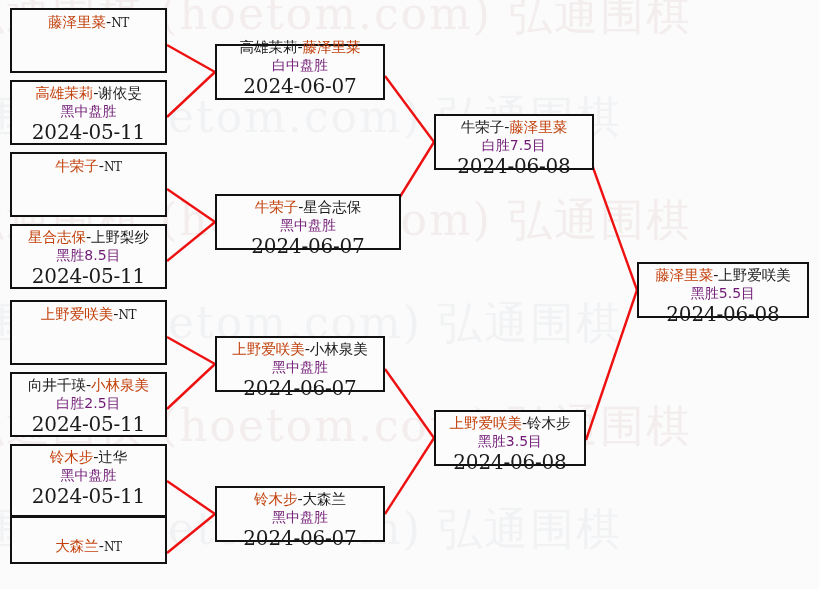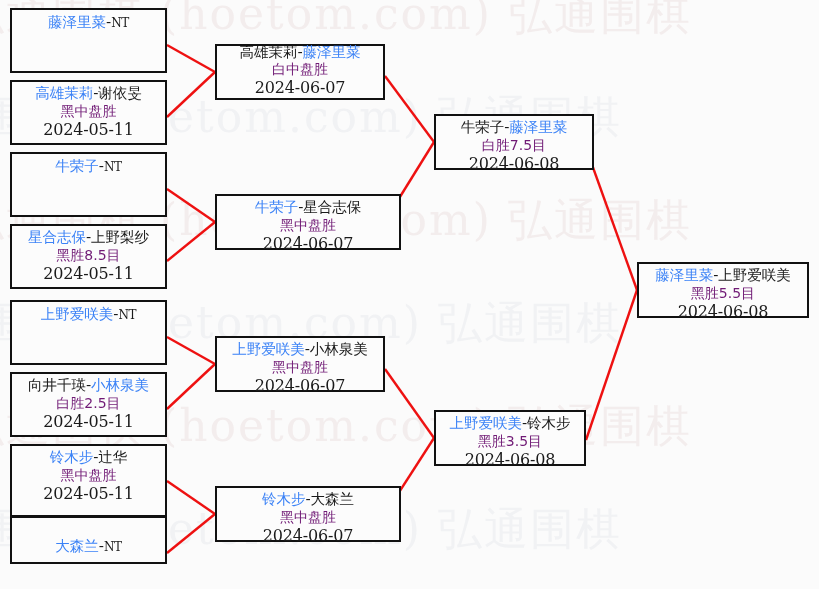--- a/index.html
+++ b/index.html
@@ -54,36 +54,36 @@
     flex-direction: column;
     align-items: center;
     padding-top: 3px;
     line-height: 1.22;
   }
   .pairing {
     font-size: 14.5px;
     white-space: nowrap;
     font-family: "DejaVu Sans", "Liberation Sans", sans-serif;
   }
-  .pairing .w { color: #3b82f6; }
+  .pairing .w { color: #c2410c; }
   .pairing .l { color: #1a1a1a; }
   .pairing .sep { color: #1a1a1a; }
   .pairing .nt {
     color: #1a1a1a;
     font-size: 12px;
     font-family: "DejaVu Serif", "Liberation Serif", serif;
     letter-spacing: -0.3px;
   }
   .result {
     font-size: 14px;
     color: #701a75;
     white-space: nowrap;
   }
   .date {
-    font-size: 16px;
+    font-size: 20px;
     color: #1a1a1a;
     white-space: nowrap;
     font-family: "DejaVu Serif", "Liberation Serif", serif;
     letter-spacing: -0.2px;
   }
 </style>
 </head>
 <body>
 
 <div id="stage">
@@ -155,21 +155,21 @@
       <div class="box" style="left: 215px; top: 194px; width: 186px; height: 56px;">
         <div class="pairing"><span class="w">牛荣子</span><span class="sep">-</span><span class="l">星合志保</span></div>
         <div class="result">黑中盘胜</div>
         <div class="date">2024-06-07</div>
       </div>
       <div class="box" style="left: 215px; top: 336px; width: 170px; height: 56px;">
         <div class="pairing"><span class="w">上野爱咲美</span><span class="sep">-</span><span class="l">小林泉美</span></div>
         <div class="result">黑中盘胜</div>
         <div class="date">2024-06-07</div>
       </div>
-      <div class="box" style="left: 215px; top: 486px; width: 186px; height: 56px;">
+      <div class="box" style="left: 215px; top: 486px; width: 170px; height: 56px;">
         <div class="pairing"><span class="w">铃木步</span><span class="sep">-</span><span class="l">大森兰</span></div>
         <div class="result">黑中盘胜</div>
         <div class="date">2024-06-07</div>
       </div>
       <div class="box" style="left: 434px; top: 114px; width: 160px; height: 56px;">
         <div class="pairing"><span class="l">牛荣子</span><span class="sep">-</span><span class="w">藤泽里菜</span></div>
         <div class="result">白胜7.5目</div>
         <div class="date">2024-06-08</div>
       </div>
       <div class="box" style="left: 434px; top: 410px; width: 152px; height: 56px;">

